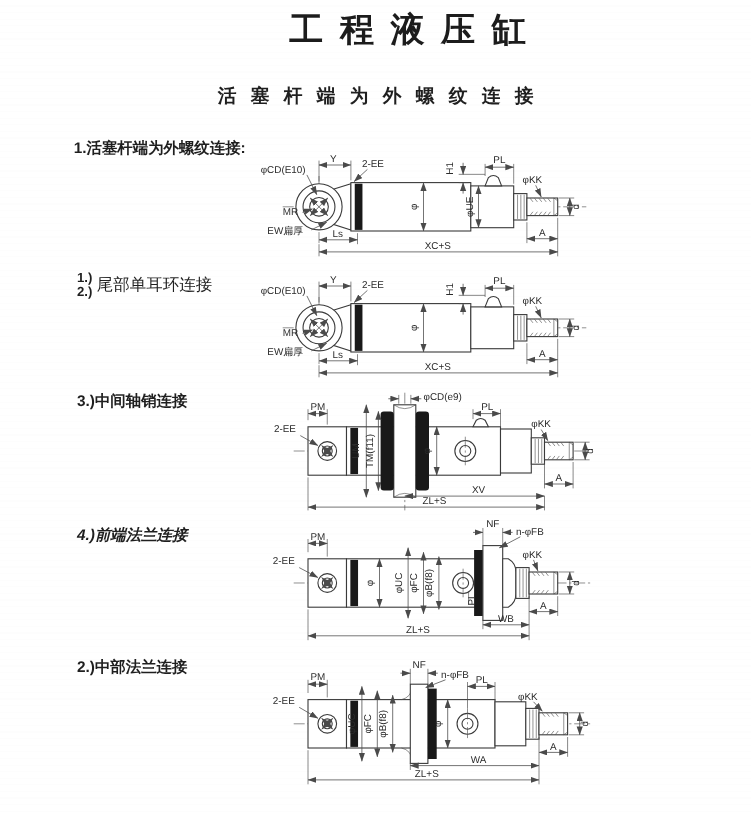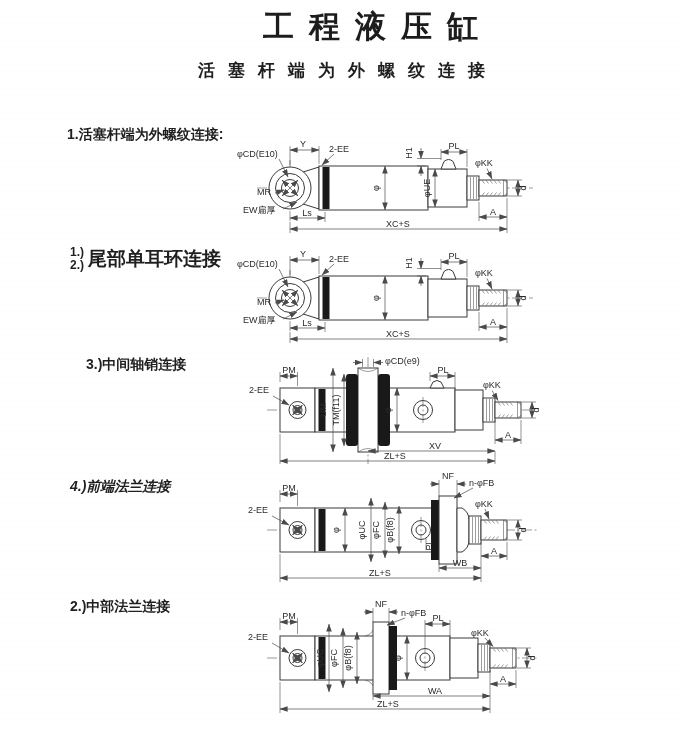--- a/index.html
+++ b/index.html
@@ -7,27 +7,27 @@
     width:683px;height:741px;position:relative;overflow:hidden;
     background:repeating-linear-gradient(180deg,#ffffff 0 5px,#fdfdfd 5px 6px);
     font-family:"Liberation Sans",sans-serif;color:#222;
   }
   .page-title{
     position:absolute;top:6px;left:0;width:683px;text-align:center;
     font-family:"DejaVu Serif",serif;font-weight:bold;font-size:31px;
     letter-spacing:15px;text-indent:15px;color:#1c1c1c;padding-left:29px;
   }
   .page-subtitle{
-    position:absolute;top:59px;left:0;width:683px;text-align:center;
+    position:absolute;top:76px;left:0;width:683px;text-align:center;
     font-weight:bold;font-size:17px;letter-spacing:13px;text-indent:13px;color:#1f1f1f;
   }
   .sec{position:absolute;font-weight:bold;font-size:14px;color:#1f1f1f;white-space:nowrap;text-align:center;}
   .sec2{display:flex;align-items:center;gap:4px;}
   .sec2 .nos{display:flex;flex-direction:column;font-size:12px;line-height:13px;font-weight:bold;}
-  .sec2 .lbl{font-size:19px;font-weight:bold;}
+  .sec2 .lbl{font-size:15px;font-weight:normal;}
   svg{position:absolute;overflow:visible;}
   .ol{fill:#ffffff;stroke:#3a3a3a;stroke-width:1;}
   .band{fill:#191919;stroke:none;}
   .cl{stroke:#555;stroke-width:.6;stroke-dasharray:10 2.5 2 2.5;fill:none;}
   .ext{stroke:#4a4a4a;stroke-width:.6;fill:none;}
   .thin{stroke:#4a4a4a;stroke-width:.55;fill:none;}
   .dim{stroke:#4a4a4a;stroke-width:.7;fill:none;marker-start:url(#ar);marker-end:url(#ar);}
   .dime{stroke:#4a4a4a;stroke-width:.7;fill:none;marker-end:url(#ar);}
   svg text{font-family:"Liberation Sans",sans-serif;font-size:9px;fill:#2b2b2b;}
 </style>
@@ -199,21 +199,21 @@
     <line class="ext" x1="244" y1="66" x2="244" y2="85"></line>
     <line class="ext" x1="272" y1="62" x2="272" y2="97"></line>
     <line class="dim" x1="244" y1="81" x2="272" y2="81"></line>
     <text x="258" y="78.5" text-anchor="middle">A</text>
     <line class="ext" x1="55" y1="86" x2="55" y2="97"></line>
     <line class="dim" x1="55" y1="93" x2="272" y2="93"></line>
     <text x="163" y="90.5" text-anchor="middle">XC+S</text>
   </g>
 </svg>
 
-<div class="sec" style="left:70px;top:356px;margin-left:16px;">3.)中间轴销连接</div>
+<div class="sec" style="left:70px;top:356px;">3.)中间轴销连接</div>
 
 <svg style="left:245px;top:352px;" width="295" height="118" viewBox="0 0 295 118">
   <g>
     <line class="cl" x1="22" y1="58" x2="290" y2="58"></line>
     <line class="cl" x1="123" y1="5" x2="123" y2="112"></line>
     <rect class="ol" x="35" y="36" width="35" height="44"></rect>
     <rect class="ol" x="70" y="36" width="140" height="44"></rect>
     <rect class="band" x="73.5" y="37" width="7" height="42"></rect>
     <rect class="ol" x="113" y="16" width="20" height="84"></rect>
     <path class="thin" d="M113,16 Q123,23 133,16"></path>

